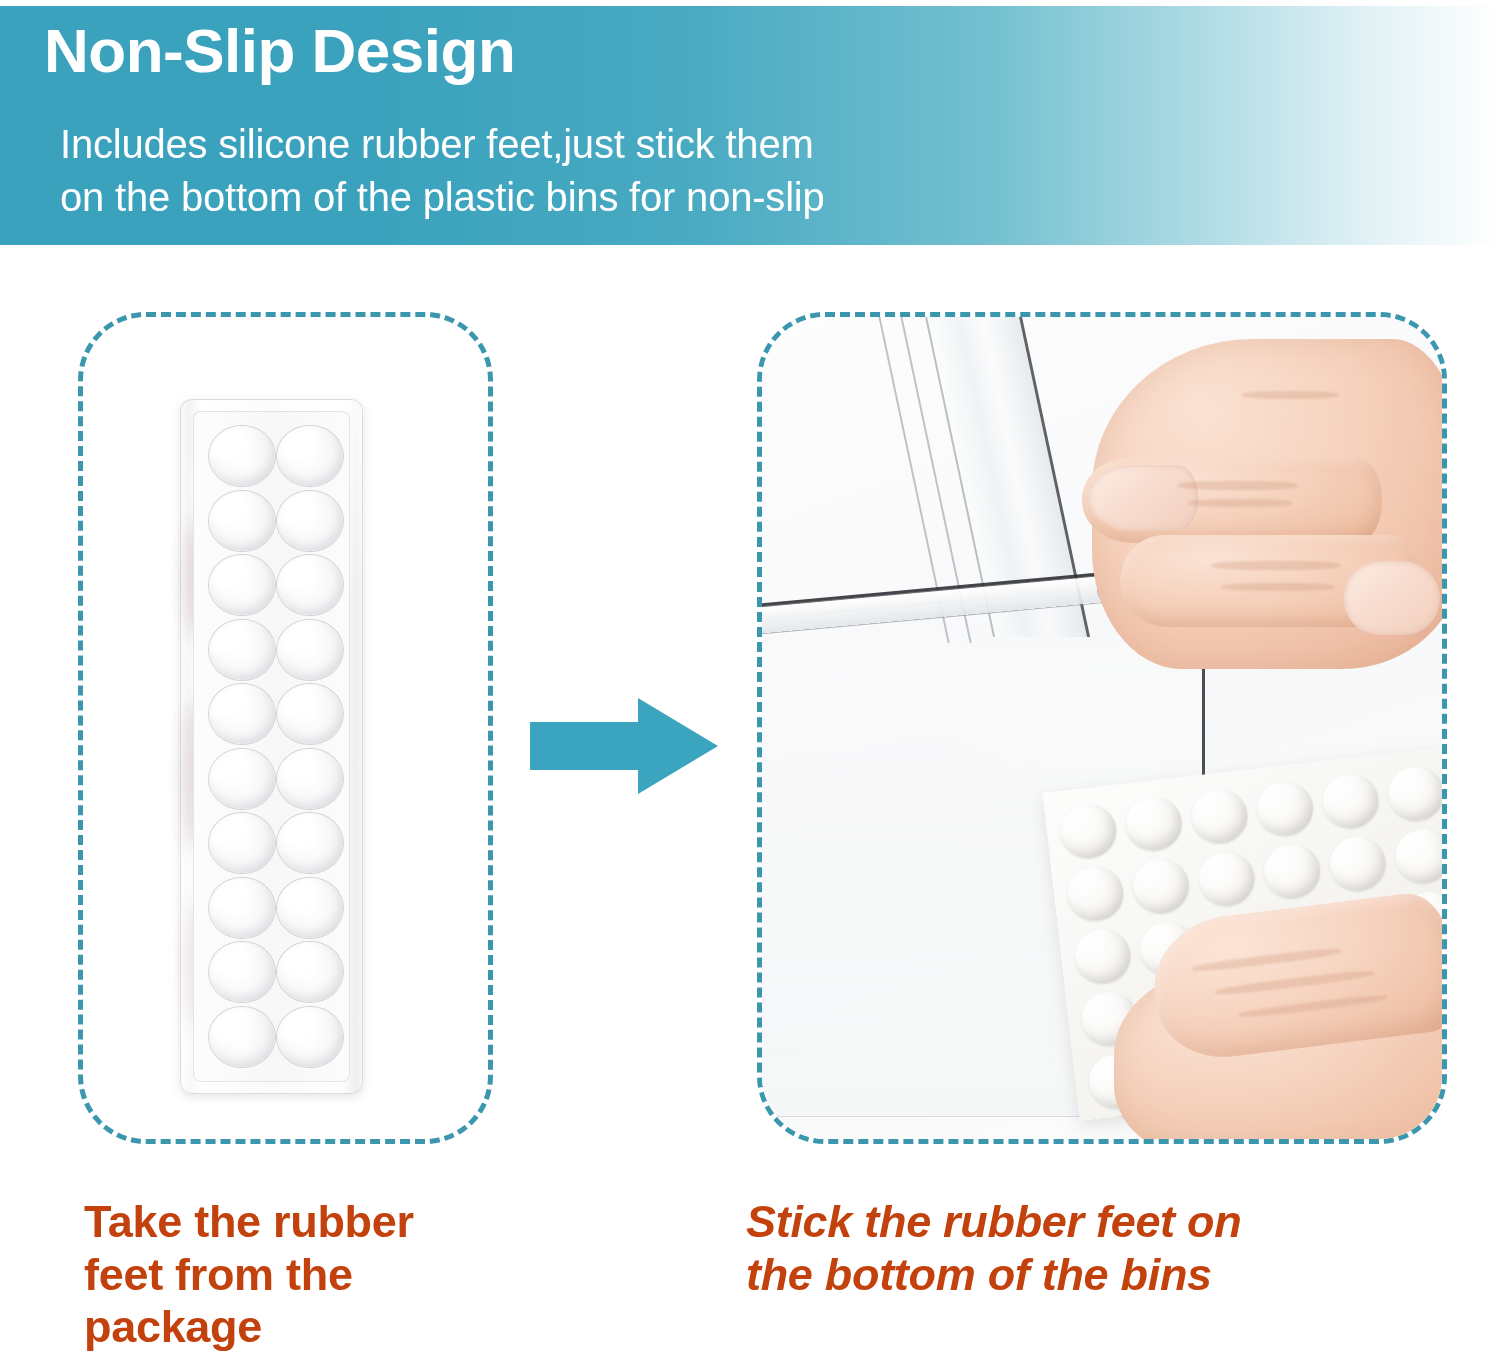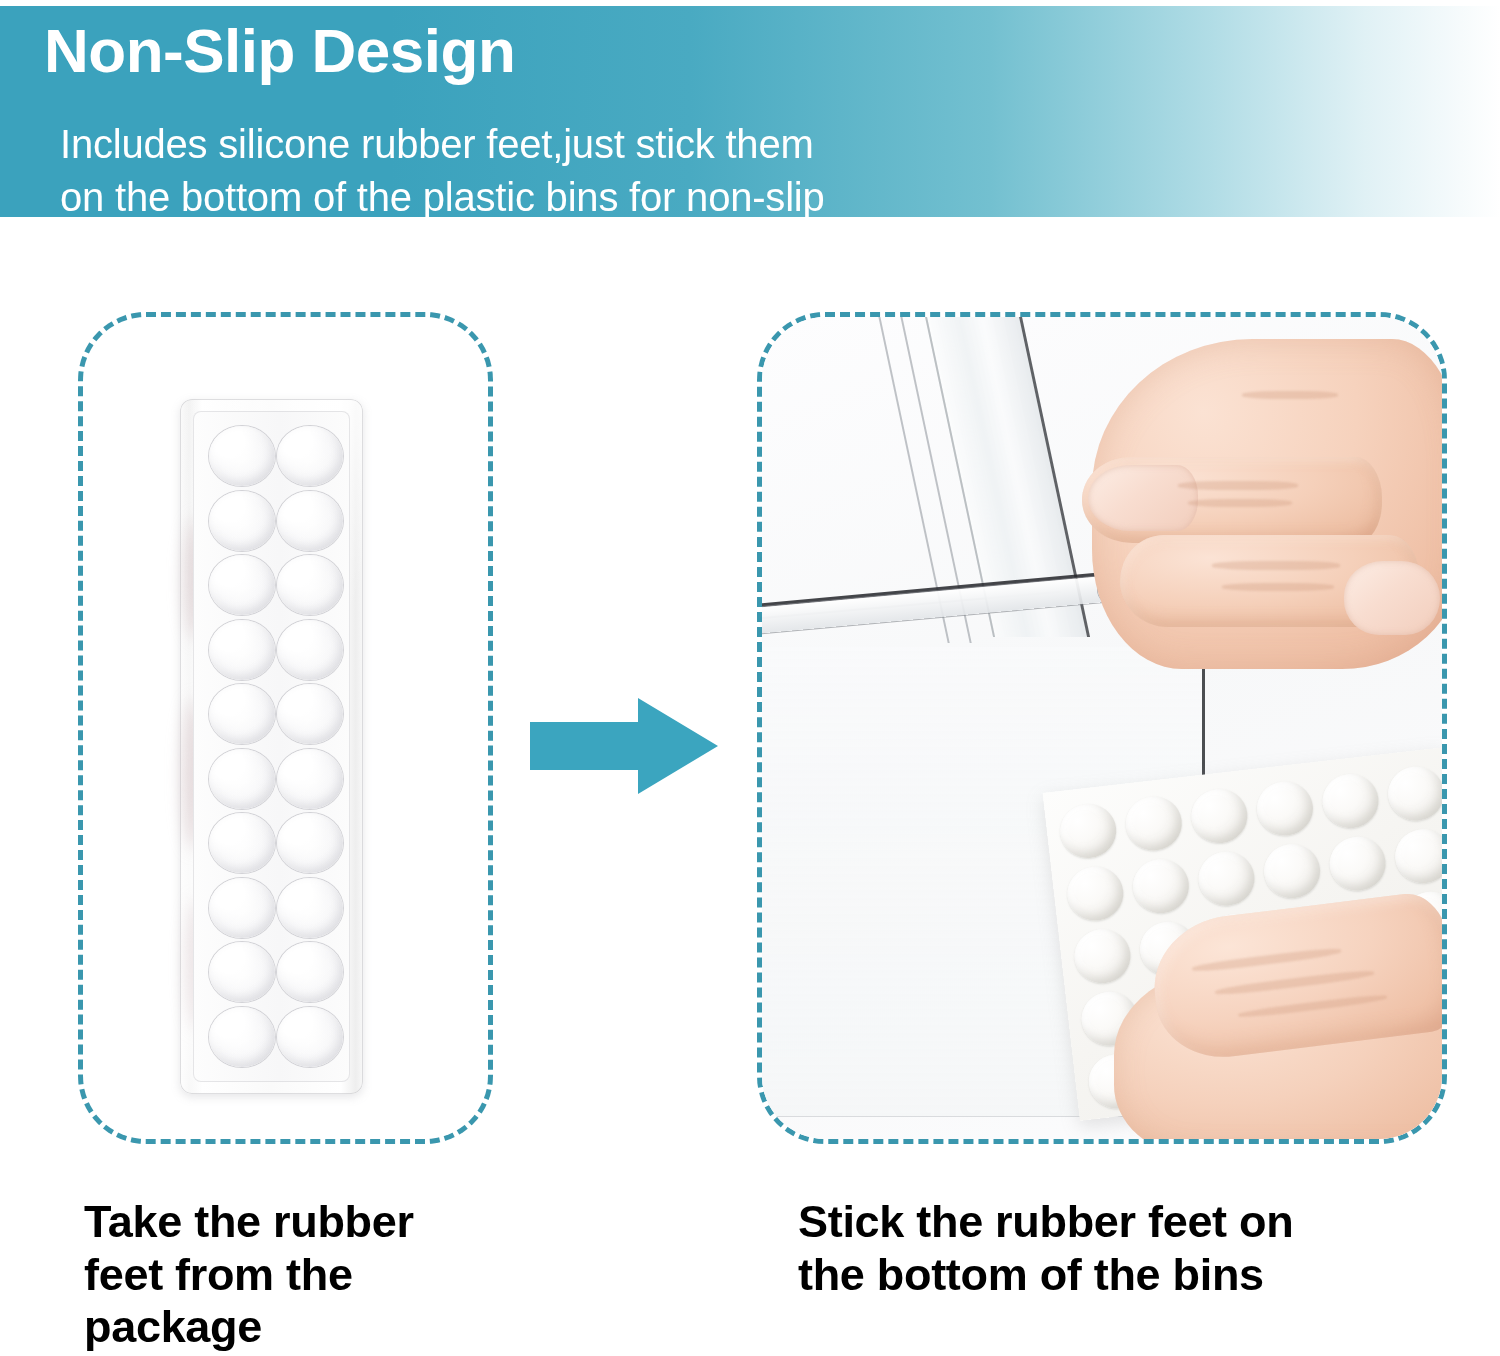--- a/index.html
+++ b/index.html
@@ -14,21 +14,21 @@
     overflow: hidden;
     position: relative;
   }
 
   
   #header-band {
     position: absolute;
     left: 0;
     top: 6px;
     width: 1500px;
-    height: 211px;
+    height: 239px;
     background: linear-gradient(to right,
         #3ba2bd 0%, #3ba2bd 26%, #49aac2 46%,
         #73c0d0 66%, #b2dde6 81%, #e0f1f5 91%, #ffffff 100%);
   }
   #header-title {
     position: absolute;
     left: 44px;
     top: 12px;
     font-size: 62px;
     font-weight: bold;
@@ -301,29 +301,29 @@
     border-radius: 80px 40px 30px 70px / 70px 60px 50px 60px;
     transform: rotate(-7deg);
     background: radial-gradient(ellipse at 26% 22%, #fce5d7 0%, #f6d3bf 46%, #efc1a7 80%, #e4ac91 100%);
     box-shadow: inset -6px -8px 18px rgba(206,152,122,.33),
                 inset 4px 6px 12px rgba(255,243,235,.55);
   }
 
   
   .caption {
     position: absolute;
-    color: #000000;
+    color: #c2410c;
     font-weight: bold;
     font-size: 45px;
     line-height: 1.17;
     letter-spacing: -0.3px;
     white-space: pre-line;
   }
   #caption-left  { left: 84px;  top: 1196px; width: 430px; }
-  #caption-right { left: 798px; top: 1196px; width: 660px; }
+  #caption-right { left: 746px; top: 1196px; width: 660px; font-style: italic; }
 </style>
 </head>
 <body>
 
 <div id="header-band">
   <div id="header-title">Non-Slip Design</div>
   <div id="header-sub">Includes silicone rubber feet,just stick them
 on the bottom of the plastic bins for non-slip</div>
 </div>
 

